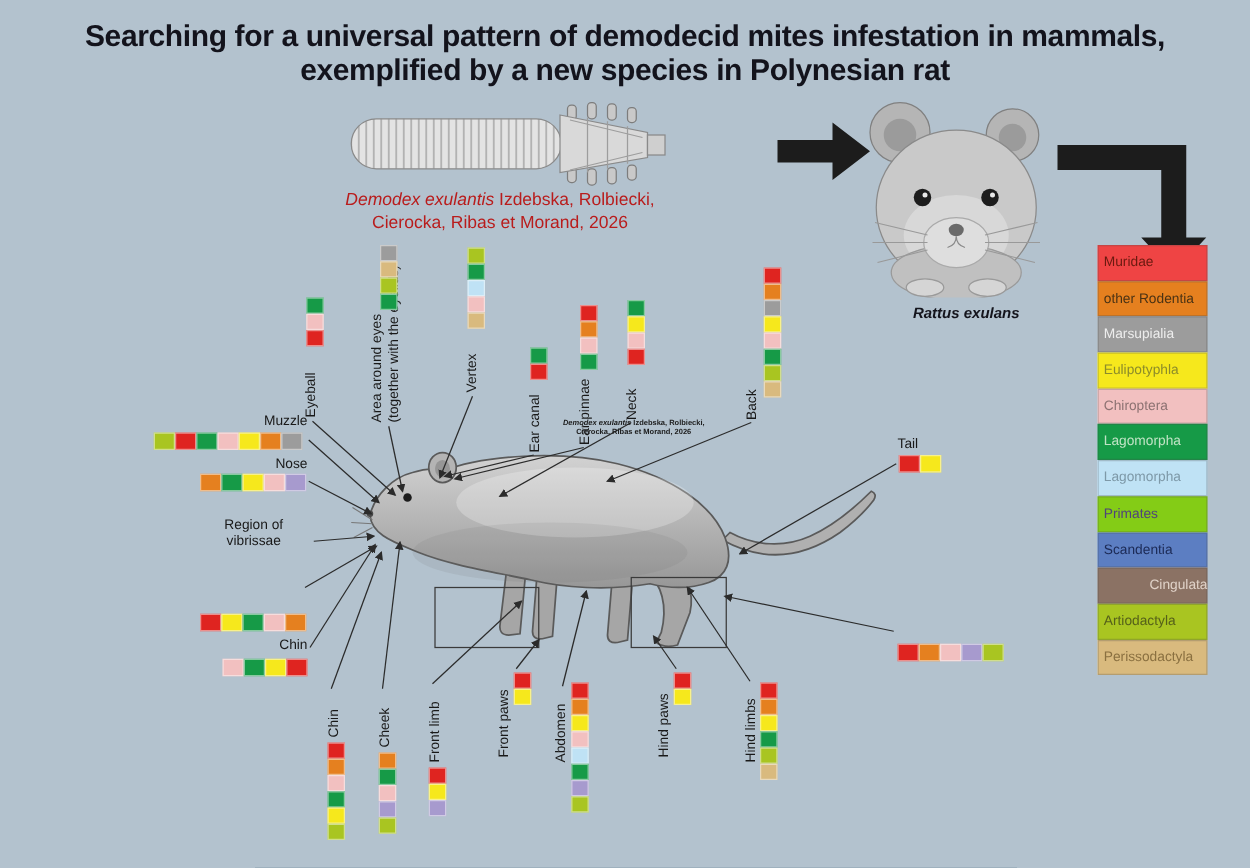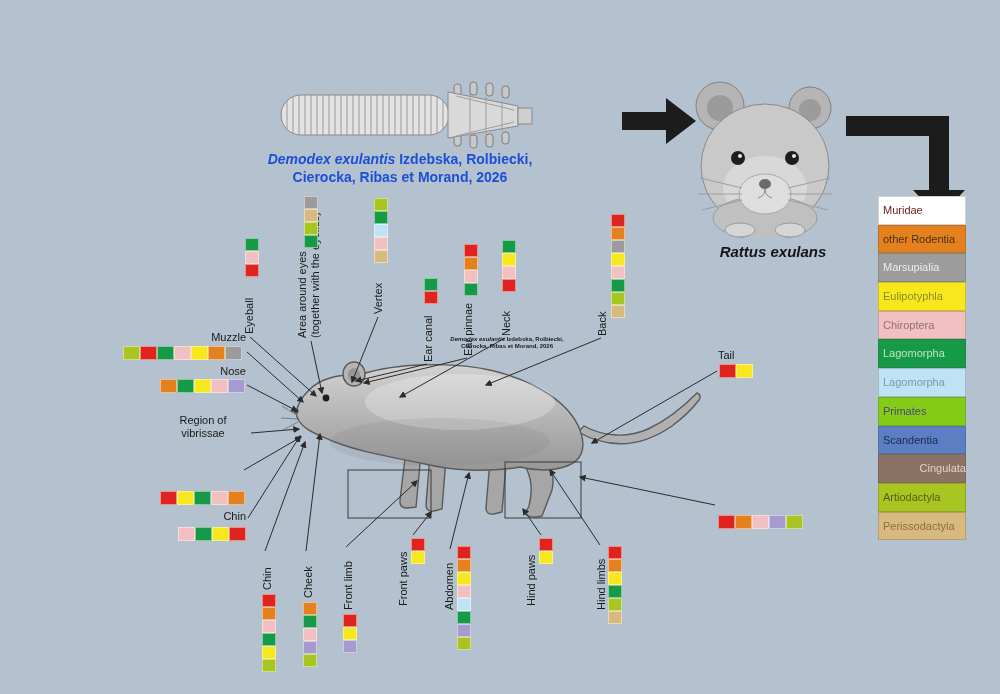--- a/index.html
+++ b/index.html
@@ -1,24 +1,24 @@
 <!DOCTYPE html>
 <html><head>
 <meta charset="utf-8">
 <style>
   html,body{margin:0;padding:0;background:#8fa3b1;}
   .stage{position:relative;width:1000px;height:694px;background:#b3c2ce;overflow:hidden;
          font-family:"Liberation Sans",sans-serif;}
   .title{position:absolute;top:16px;left:0;width:100%;text-align:center;z-index:4;
          font-weight:bold;color:#13131c;font-size:24px;line-height:27px;letter-spacing:-0.3px;}
   .mite-caption{position:absolute;left:230px;top:150px;width:340px;text-align:center;z-index:4;
-         font-weight:bold;font-size:14px;line-height:18px;color:#1d4ed8;}
+         font-weight:normal;font-size:14px;line-height:18px;color:#b91c1c;}
   .mite-caption .sp{font-style:italic;}
   .rat-name{position:absolute;left:688px;top:243px;width:170px;text-align:center;z-index:4;
-         font-weight:bold;font-style:italic;font-size:15px;color:#14141c;}
+         font-weight:bold;font-style:italic;font-size:12px;color:#14141c;}
   .small-caption{position:absolute;left:448px;top:336px;width:118px;text-align:center;z-index:4;
          font-weight:bold;font-size:6px;line-height:7px;color:#1b1b1b;}
   .small-caption .sp{font-style:italic;}
   .rlabel{position:absolute;font-size:11px;color:#191919;line-height:13px;z-index:3;}
   .rlabel .ln{white-space:nowrap;}
   .rlabel.rot{transform-origin:0 0;transform:rotate(-90deg);}
   .strip{position:absolute;display:flex;z-index:3;}
   .strip.v{flex-direction:column;}
   .strip.h{flex-direction:row;}
   .strip .cell{box-sizing:border-box;border:0.5px solid rgba(250,250,250,0.5);}
@@ -31,20 +31,24 @@
   svg.layer{position:absolute;pointer-events:none;}
   #deco{left:0;top:0;z-index:2;}
   #rat-svg{z-index:1;}
   #mite-svg,#ratface-svg{z-index:1;}
 </style>
 </head>
 <body>
 
 <div class="stage">
 
+  <div class="title">
+    <div>Searching for a universal pattern of demodecid mites infestation in mammals,</div>
+    <div>exemplified by a new species in Polynesian rat</div>
+  </div>
 
   <svg id="mite-svg" class="layer" style="left:278px;top:80px;" width="268" height="72" viewBox="0 0 268 72">
     <defs>
       <pattern id="mstripes" width="6" height="40" patternUnits="userSpaceOnUse">
         <rect width="6" height="40" fill="#e3e3e3"></rect>
         <line x1="3" y1="0" x2="3" y2="40" stroke="#b2b2b2" stroke-width="1.5"></line>
       </pattern>
     </defs>
     <g>
       <rect x="3" y="15" width="168" height="40" rx="20" fill="url(#mstripes)" stroke="#8a8a8a"></rect>
@@ -151,21 +155,21 @@
         <line x1="306" y1="551" x2="320" y2="434" marker-end="url(#ah)"></line>
         <line x1="346" y1="547" x2="417" y2="481" marker-end="url(#ah)"></line>
         <line x1="413" y1="535" x2="431" y2="512" marker-end="url(#ah)"></line>
         <line x1="450" y1="549" x2="469" y2="473" marker-end="url(#ah)"></line>
         <line x1="541" y1="535" x2="523" y2="509" marker-end="url(#ah)"></line>
         <line x1="600" y1="545" x2="550" y2="470" marker-end="url(#ah)"></line>
       </g>
   </svg>
 
   <div class="legend">
-      <div class="legend-row" style="background: #ffffff; color: rgb(107, 26, 16);">Muridae</div>
+      <div class="legend-row" style="background: #ef4444; color: rgb(107, 26, 16);">Muridae</div>
       <div class="legend-row" style="background: rgb(229, 128, 31); color: rgb(74, 50, 20);">other Rodentia</div>
       <div class="legend-row" style="background: rgb(156, 156, 156); color: rgb(237, 237, 237);">Marsupialia</div>
       <div class="legend-row" style="background: rgb(246, 232, 28); color: rgb(140, 140, 42);">Eulipotyphla</div>
       <div class="legend-row" style="background: rgb(242, 192, 192); color: rgb(141, 114, 114);">Chiroptera</div>
       <div class="legend-row" style="background: rgb(22, 154, 71); color: rgb(191, 227, 196);">Lagomorpha</div>
       <div class="legend-row" style="background: rgb(191, 226, 245); color: rgb(126, 153, 168);">Lagomorpha</div>
       <div class="legend-row" style="background: #84cc16; color: rgb(80, 67, 124);">Primates</div>
       <div class="legend-row" style="background: rgb(92, 126, 194); color: rgb(28, 42, 85);">Scandentia</div>
       <div class="legend-row" style="background: rgb(139, 114, 100); color: rgb(224, 210, 200); text-align: right;">Cingulata</div>
       <div class="legend-row" style="background: rgb(169, 197, 33); color: rgb(85, 96, 26);">Artiodactyla</div>

